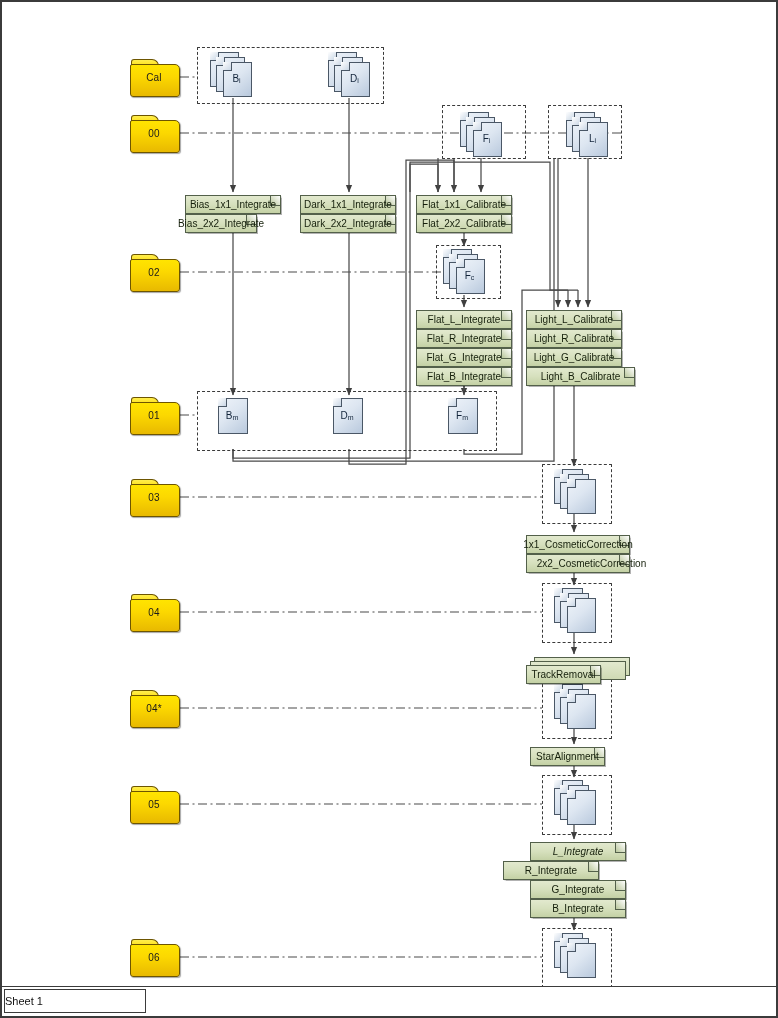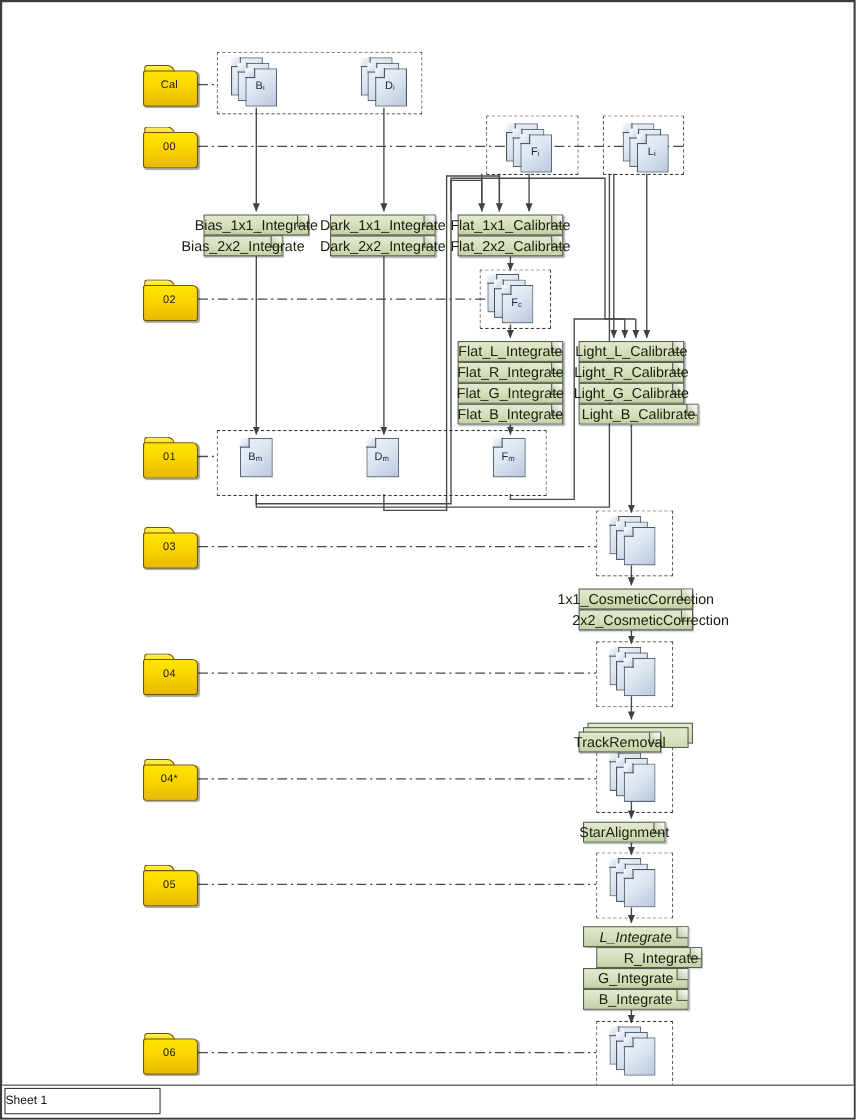--- a/index.html
+++ b/index.html
@@ -80,21 +80,21 @@
   .docstack .d2{left:6px;top:5px;}
   .docstack .d3{left:13px;top:10px;}
 
   
   .proc{
     position:absolute;height:19px;
     background:linear-gradient(180deg,#e2e9ce 0%,#d6e0bd 50%,#c4d1a5 100%);
     border:1px solid #53604a;
     box-shadow:1.2px 1.2px 1px rgba(0,0,0,.3);
     display:flex;align-items:center;justify-content:center;
-    font-size:13px;color:#16200c;
+    font-size:10px;color:#16200c;
     box-sizing:border-box;
   }
   .proc .corner{
     position:absolute;right:0;top:0;width:9px;height:9px;
     background:linear-gradient(225deg,#ffffff 0%,#b9c79b 100%);
     border-left:1px solid #53604a;border-bottom:1px solid #53604a;
   }
   .proc .ptxt{position:relative;z-index:2;padding:0 2px;white-space:nowrap;}
 
   
@@ -503,21 +503,21 @@
       <span class="ptxt">2x2_CosmeticCorrection</span>
     </div>
     <div class="proc" style="left:528px;top:745px;width:75px;">
       <div class="corner"></div>
       <span class="ptxt">StarAlignment</span>
     </div>
     <div class="proc" style="left:528px;top:840px;width:96px;font-style:italic;">
       <div class="corner"></div>
       <span class="ptxt">L_Integrate</span>
     </div>
-    <div class="proc" style="left:540px;top:859px;width:96px;justify-content:flex-end;">
+    <div class="proc" style="left:501px;top:859px;width:96px;">
       <div class="corner"></div>
       <span class="ptxt">R_Integrate</span>
     </div>
     <div class="proc" style="left:528px;top:878px;width:96px;">
       <div class="corner"></div>
       <span class="ptxt">G_Integrate</span>
     </div>
     <div class="proc" style="left:528px;top:897px;width:96px;">
       <div class="corner"></div>
       <span class="ptxt">B_Integrate</span>

